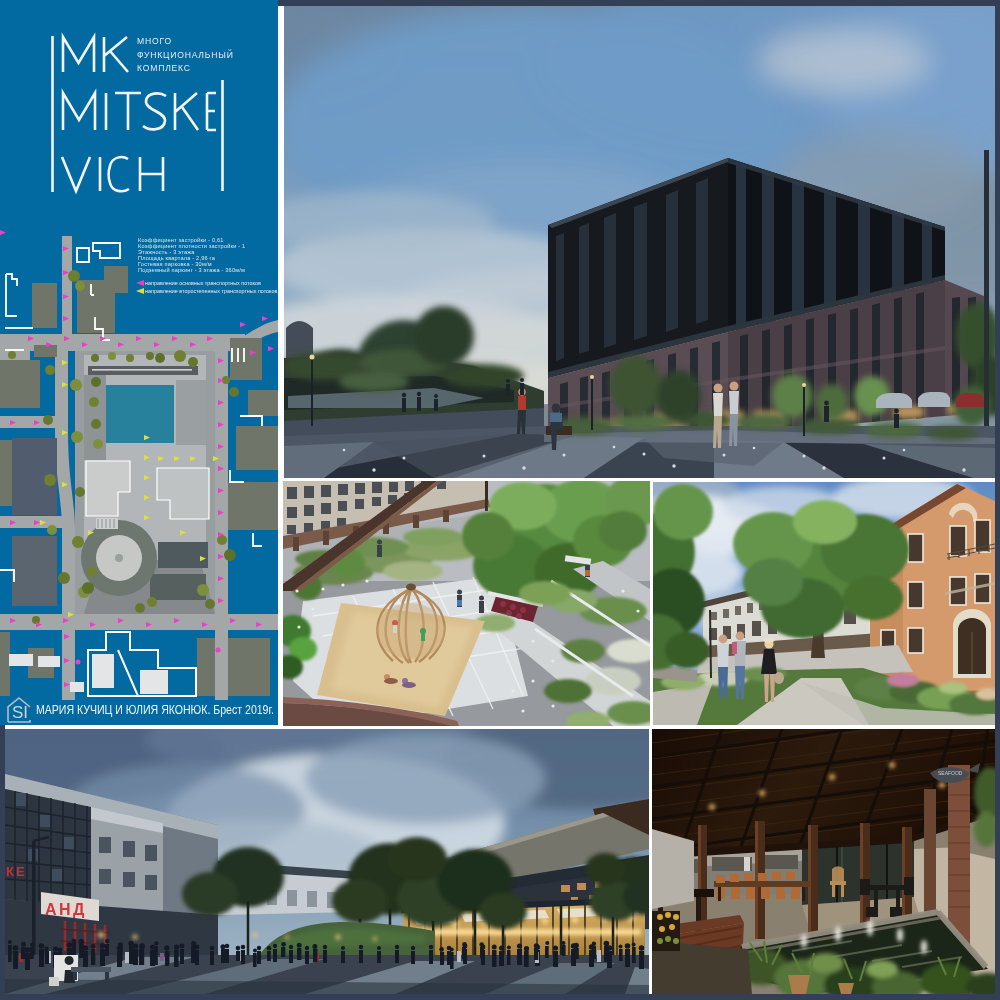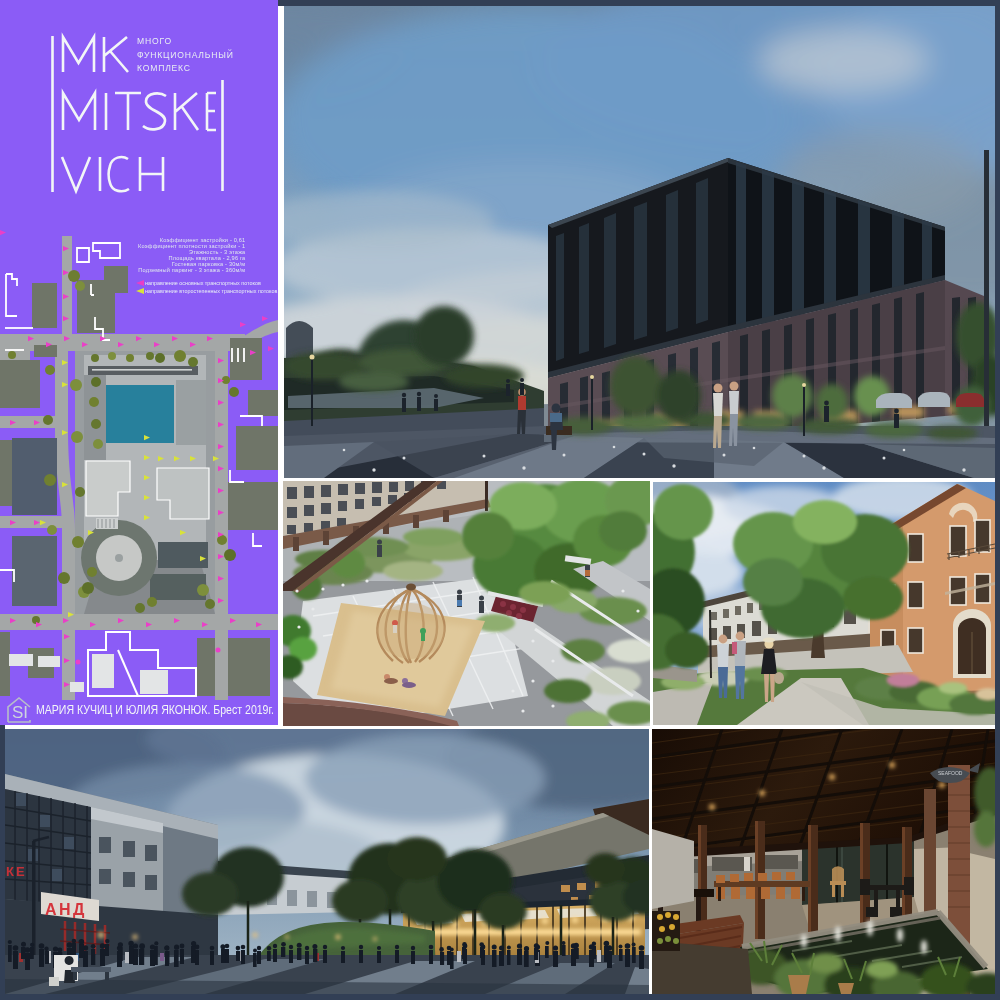--- a/index.html
+++ b/index.html
@@ -11,21 +11,21 @@
 <body>
 
 <div class="abs" style="left:278px;top:0;width:722px;height:6px;background:#323f55;"></div>
 
 <div class="abs" style="left:995px;top:0;width:5px;height:1000px;background:#323f55;"></div>
 
 <div class="abs" style="left:0;top:994px;width:1000px;height:6px;background:#323f55;"></div>
 
 <div class="abs" style="left:0;top:724px;width:5px;height:276px;background:#323f55;"></div>
 
-<div class="abs" style="left:0;top:0;width:278px;height:725px;background:#8b5cf6;text-align:right;">
+<div class="abs" style="left:0;top:0;width:278px;height:725px;background:#0369a1;">
 
   <svg class="abs" style="left:0;top:0;" width="278" height="230" viewBox="0 0 278 230">
     <g stroke="#f2f5f7" stroke-width="2.6" fill="none" stroke-linecap="butt">
 
       <path d="M52.5 36 L52.5 192"></path>
 
       <path d="M222.5 80 L222.5 191"></path>
 
       <g>
         <path d="M63 72 L63 37 L78.5 63 L94 37 L94 72"></path>

